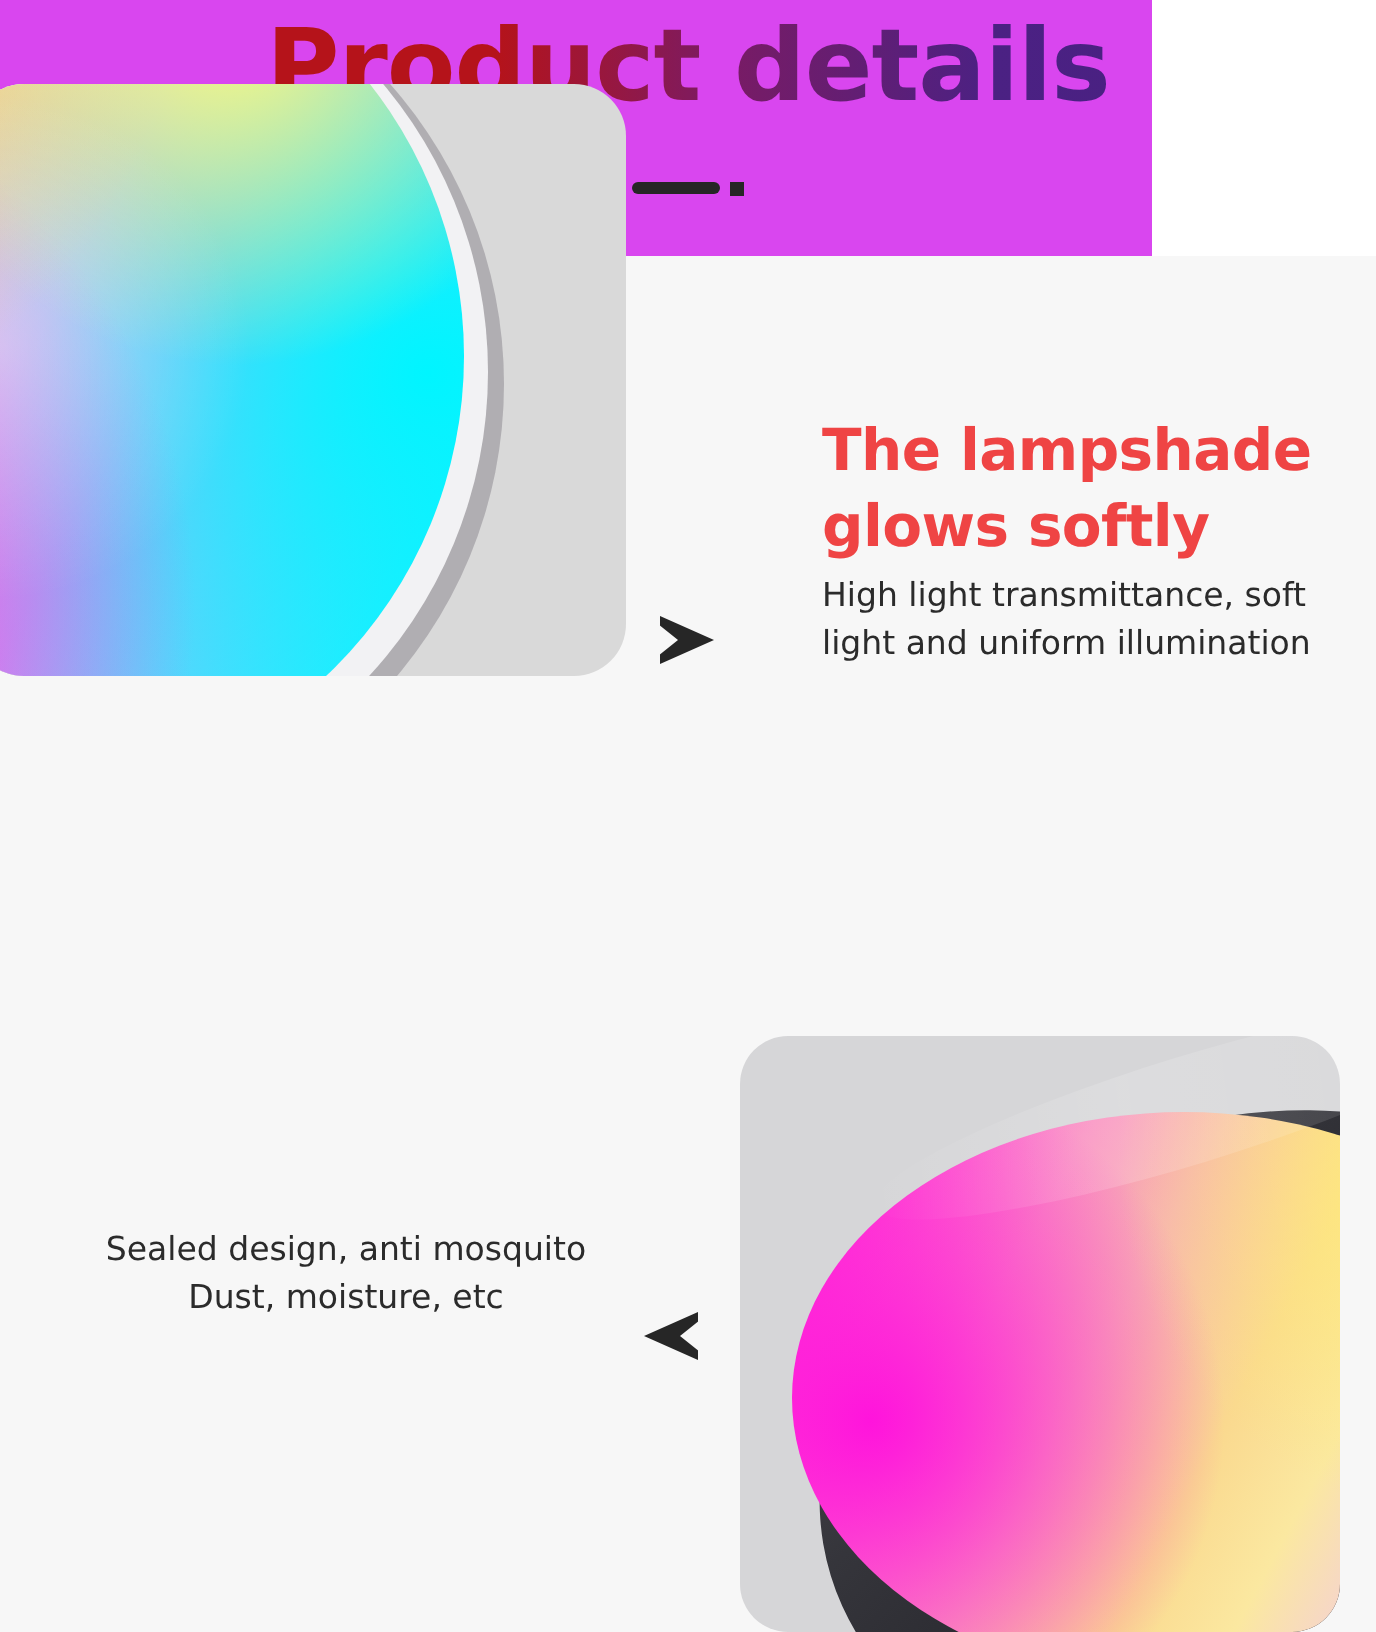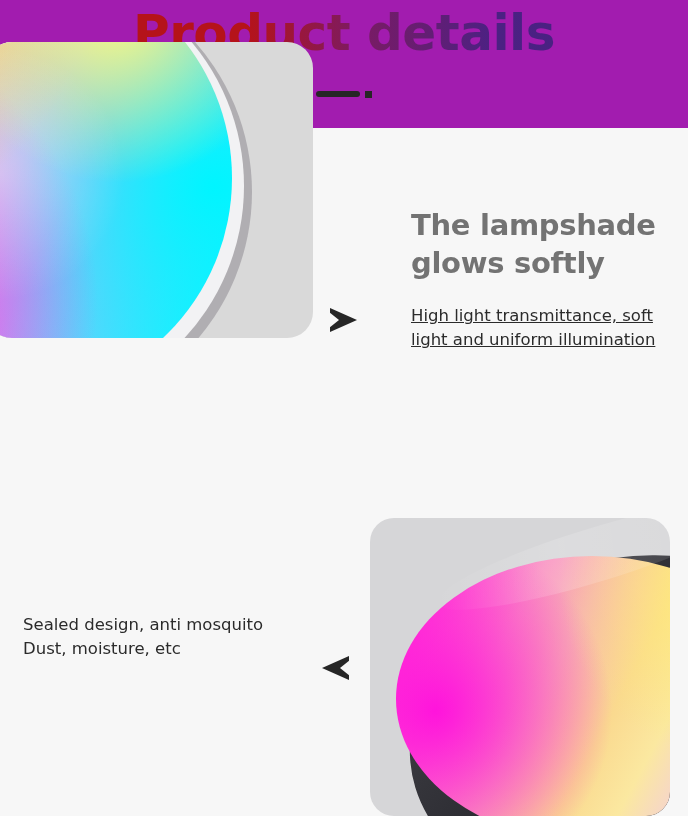--- a/index.html
+++ b/index.html
@@ -12,22 +12,22 @@
     background: #ffffff;
     font-family: "Liberation Sans", sans-serif;
     overflow: hidden;
     position: relative;
   }
 
   
   .header {
     position: absolute;
     left: 0; top: 0;
-    width: 688px; height: 128px;
-    background: #a21caf;
+    width: 576px; height: 128px;
+    background: #d946ef;
   }
   .page-title {
     position: absolute;
     left: 0; top: 2px;
     width: 688px;
     text-align: center;
     font-family: "DejaVu Sans", sans-serif;
     font-weight: bold;
     font-size: 50px;
     line-height: 62px;
@@ -138,42 +138,42 @@
   .block-one {
     position: absolute;
     left: 411px; top: 206px;
     width: 276px;
   }
   .heading-lg {
     font-family: "DejaVu Sans", sans-serif;
     font-weight: bold;
     font-size: 29px;
     line-height: 38px;
-    color: #737373;
+    color: #ef4444;
     letter-spacing: -0.3px;
     margin: 0;
     white-space: pre-line;
   }
   .body-txt {
     font-family: "DejaVu Sans", sans-serif;
     font-size: 16.5px;
     line-height: 24px;
     color: #2b2b2b;
     margin: 0;
     white-space: pre-line;
   }
-  .block-one .body-txt { margin-top: 22px; text-decoration: underline; }
+  .block-one .body-txt { margin-top: 4px; }
 
   
   .block-two {
     position: absolute;
     left: 23px; top: 593px;
     width: 300px;
   }
-  .block-two .body-txt { margin-top: 20px; }
+  .block-two .body-txt { margin-top: 20px; text-align: center; }
 
   .arrow-left {
     position: absolute;
     left: 322px; top: 656px;
     width: 0; height: 0;
     border-top: 12px solid transparent;
     border-bottom: 12px solid transparent;
     border-right: 27px solid #262626;
   }
   .arrow-left::after {

